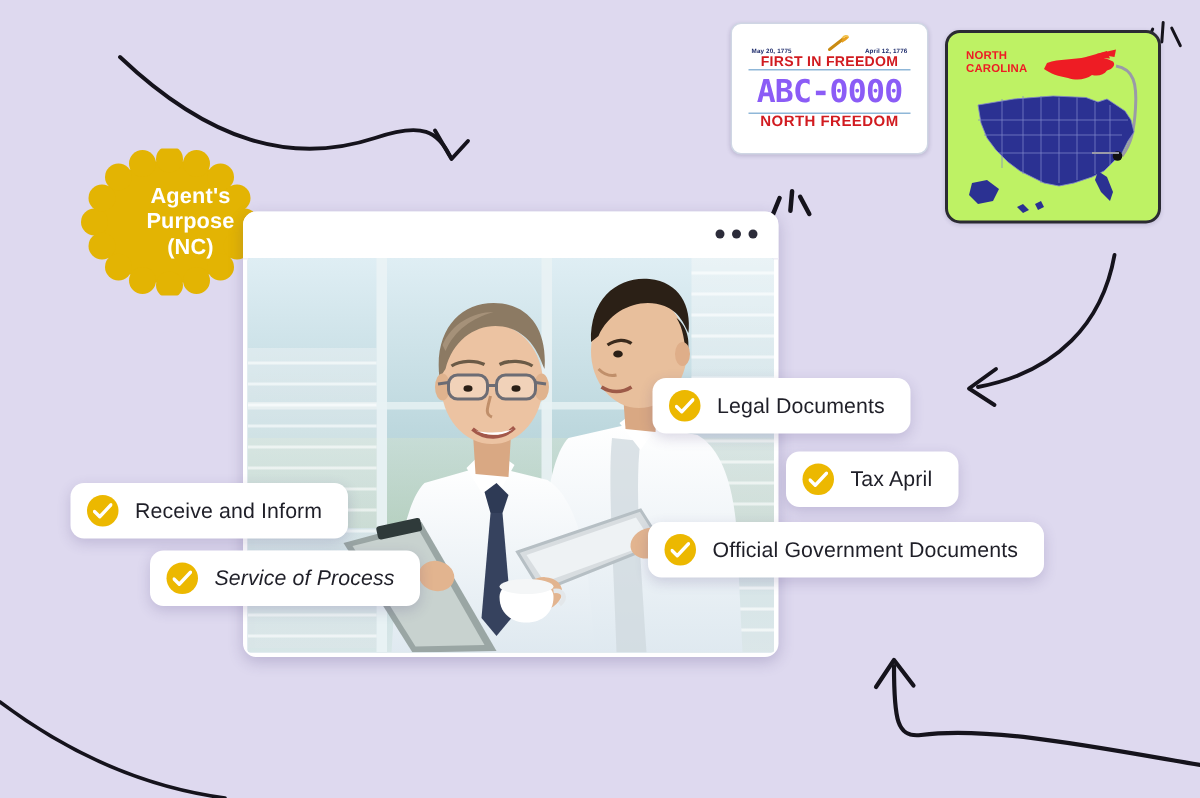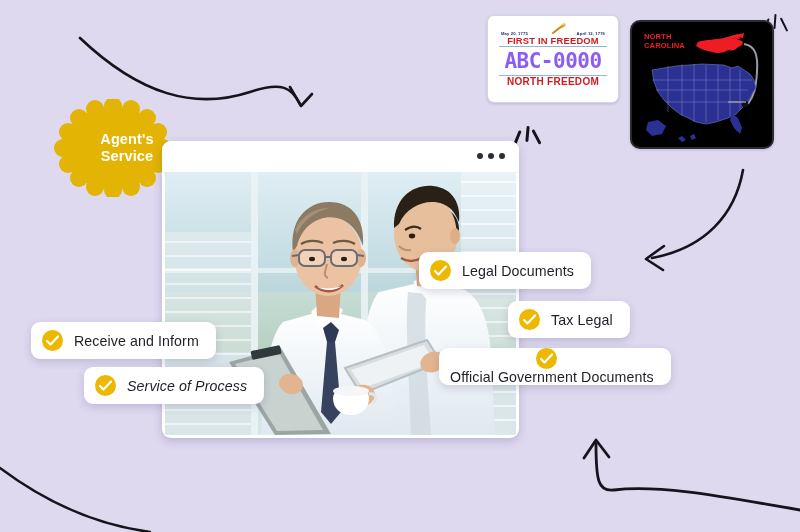--- a/index.html
+++ b/index.html
@@ -53,21 +53,21 @@
   .plate-state{
     font-size:10px;font-weight:bold;color:#d11b20;letter-spacing:.3px;
     line-height:11px;
   }
   .plate-rule{width:108px;height:1px;background:#8fb7d8;margin:0 0 1px 0;}
   .plate-rule2{width:108px;height:1px;background:#8fb7d8;margin:1px 0 0 0;}
 
   
   .mapcard{
     position:absolute;left:630px;top:20px;width:140px;height:125px;
-    background:#000000;border:2px solid #2b2b33;border-radius:10px;
+    background:#bef264;border:2px solid #2b2b33;border-radius:10px;
     box-shadow:0 1px 3px rgba(40,30,80,.16);
     overflow:hidden;
   }
   .map-label{
     position:absolute;left:12px;top:10px;
     font-size:7.6px;font-weight:bold;color:#ee1c24;line-height:9px;
     letter-spacing:.1px;
   }
 
   
@@ -102,36 +102,37 @@
   }
   .photo svg{display:block;width:100%;height:100%;}
 
   
   .pill{
     position:absolute;display:flex;align-items:center;
     background:#ffffff;border-radius:9px;
     box-shadow:0 3px 9px rgba(70,55,120,.20);
     height:37px;padding:0 17px 0 11px;box-sizing:border-box;
     white-space:nowrap;
+    margin-left:16px;
   }
   .pill .chk{
     width:21px;height:21px;border-radius:50%;background:#ecb800;
     margin-right:11px;flex:0 0 21px;position:relative;
   }
   .pill .chk svg{position:absolute;left:4px;top:4.5px;}
   .pill .txt{
     font-size:14.2px;color:#1f1f28;letter-spacing:.1px;
     font-family:"Liberation Sans", sans-serif;
   }
 
   #pill-receive{left:31px;top:322px;text-align:right;}
   #pill-service{left:84px;top:367px;font-style:italic;}
   #pill-legal{left:419px;top:252px;}
   #pill-tax{left:508px;top:301px;}
-  #pill-official{left:439px;top:348px;flex-direction:column;}
+  #pill-official{left:416px;top:348px;}
 </style>
 </head>
 <body>
 
 <div class="stage">
 
   <svg class="arrows" viewBox="0 0 800 532" width="800" height="532">
 
     <g>
       <path d="M80 38 C140 95, 195 110, 250 92 C282 81, 292 88, 300 104" fill="none" stroke="#15131c" stroke-width="2.6" stroke-linecap="round"></path>
@@ -249,21 +250,22 @@
             <circle cx="27" cy="79" r="9"></circle>
           <circle cx="106" cy="33" r="9"></circle>
             <circle cx="16" cy="33" r="9"></circle>
           <circle cx="106" cy="65" r="9"></circle>
             <circle cx="16" cy="65" r="9"></circle>
         </g>
       </g>
     </svg>
     <div class="badge-text">
       <span>Agent's</span>
-      <span>Service</span>
+      <span>Purpose</span>
+      <span>(NC)</span>
     </div>
   </div>
 
   <div class="browser">
     <div class="browser-bar">
       <div class="dots">
         <i></i>
           <i></i>
           <i></i>
       </div>
@@ -455,21 +457,21 @@
     </span>
     <span class="txt">Legal Documents</span>
   </div>
 
   <div class="pill" id="pill-tax">
     <span class="chk">
       <svg width="13" height="12" viewBox="0 0 13 12">
           <path d="M1 6 L4.5 9.5 L12 1.5" fill="none" stroke="#ffffff" stroke-width="2.2" stroke-linecap="round" stroke-linejoin="round"></path>
         </svg>
     </span>
-    <span class="txt">Tax Legal</span>
+    <span class="txt">Tax April</span>
   </div>
 
   <div class="pill" id="pill-official">
     <span class="chk">
       <svg width="13" height="12" viewBox="0 0 13 12">
           <path d="M1 6 L4.5 9.5 L12 1.5" fill="none" stroke="#ffffff" stroke-width="2.2" stroke-linecap="round" stroke-linejoin="round"></path>
         </svg>
     </span>
     <span class="txt">Official Government Documents</span>
   </div>

